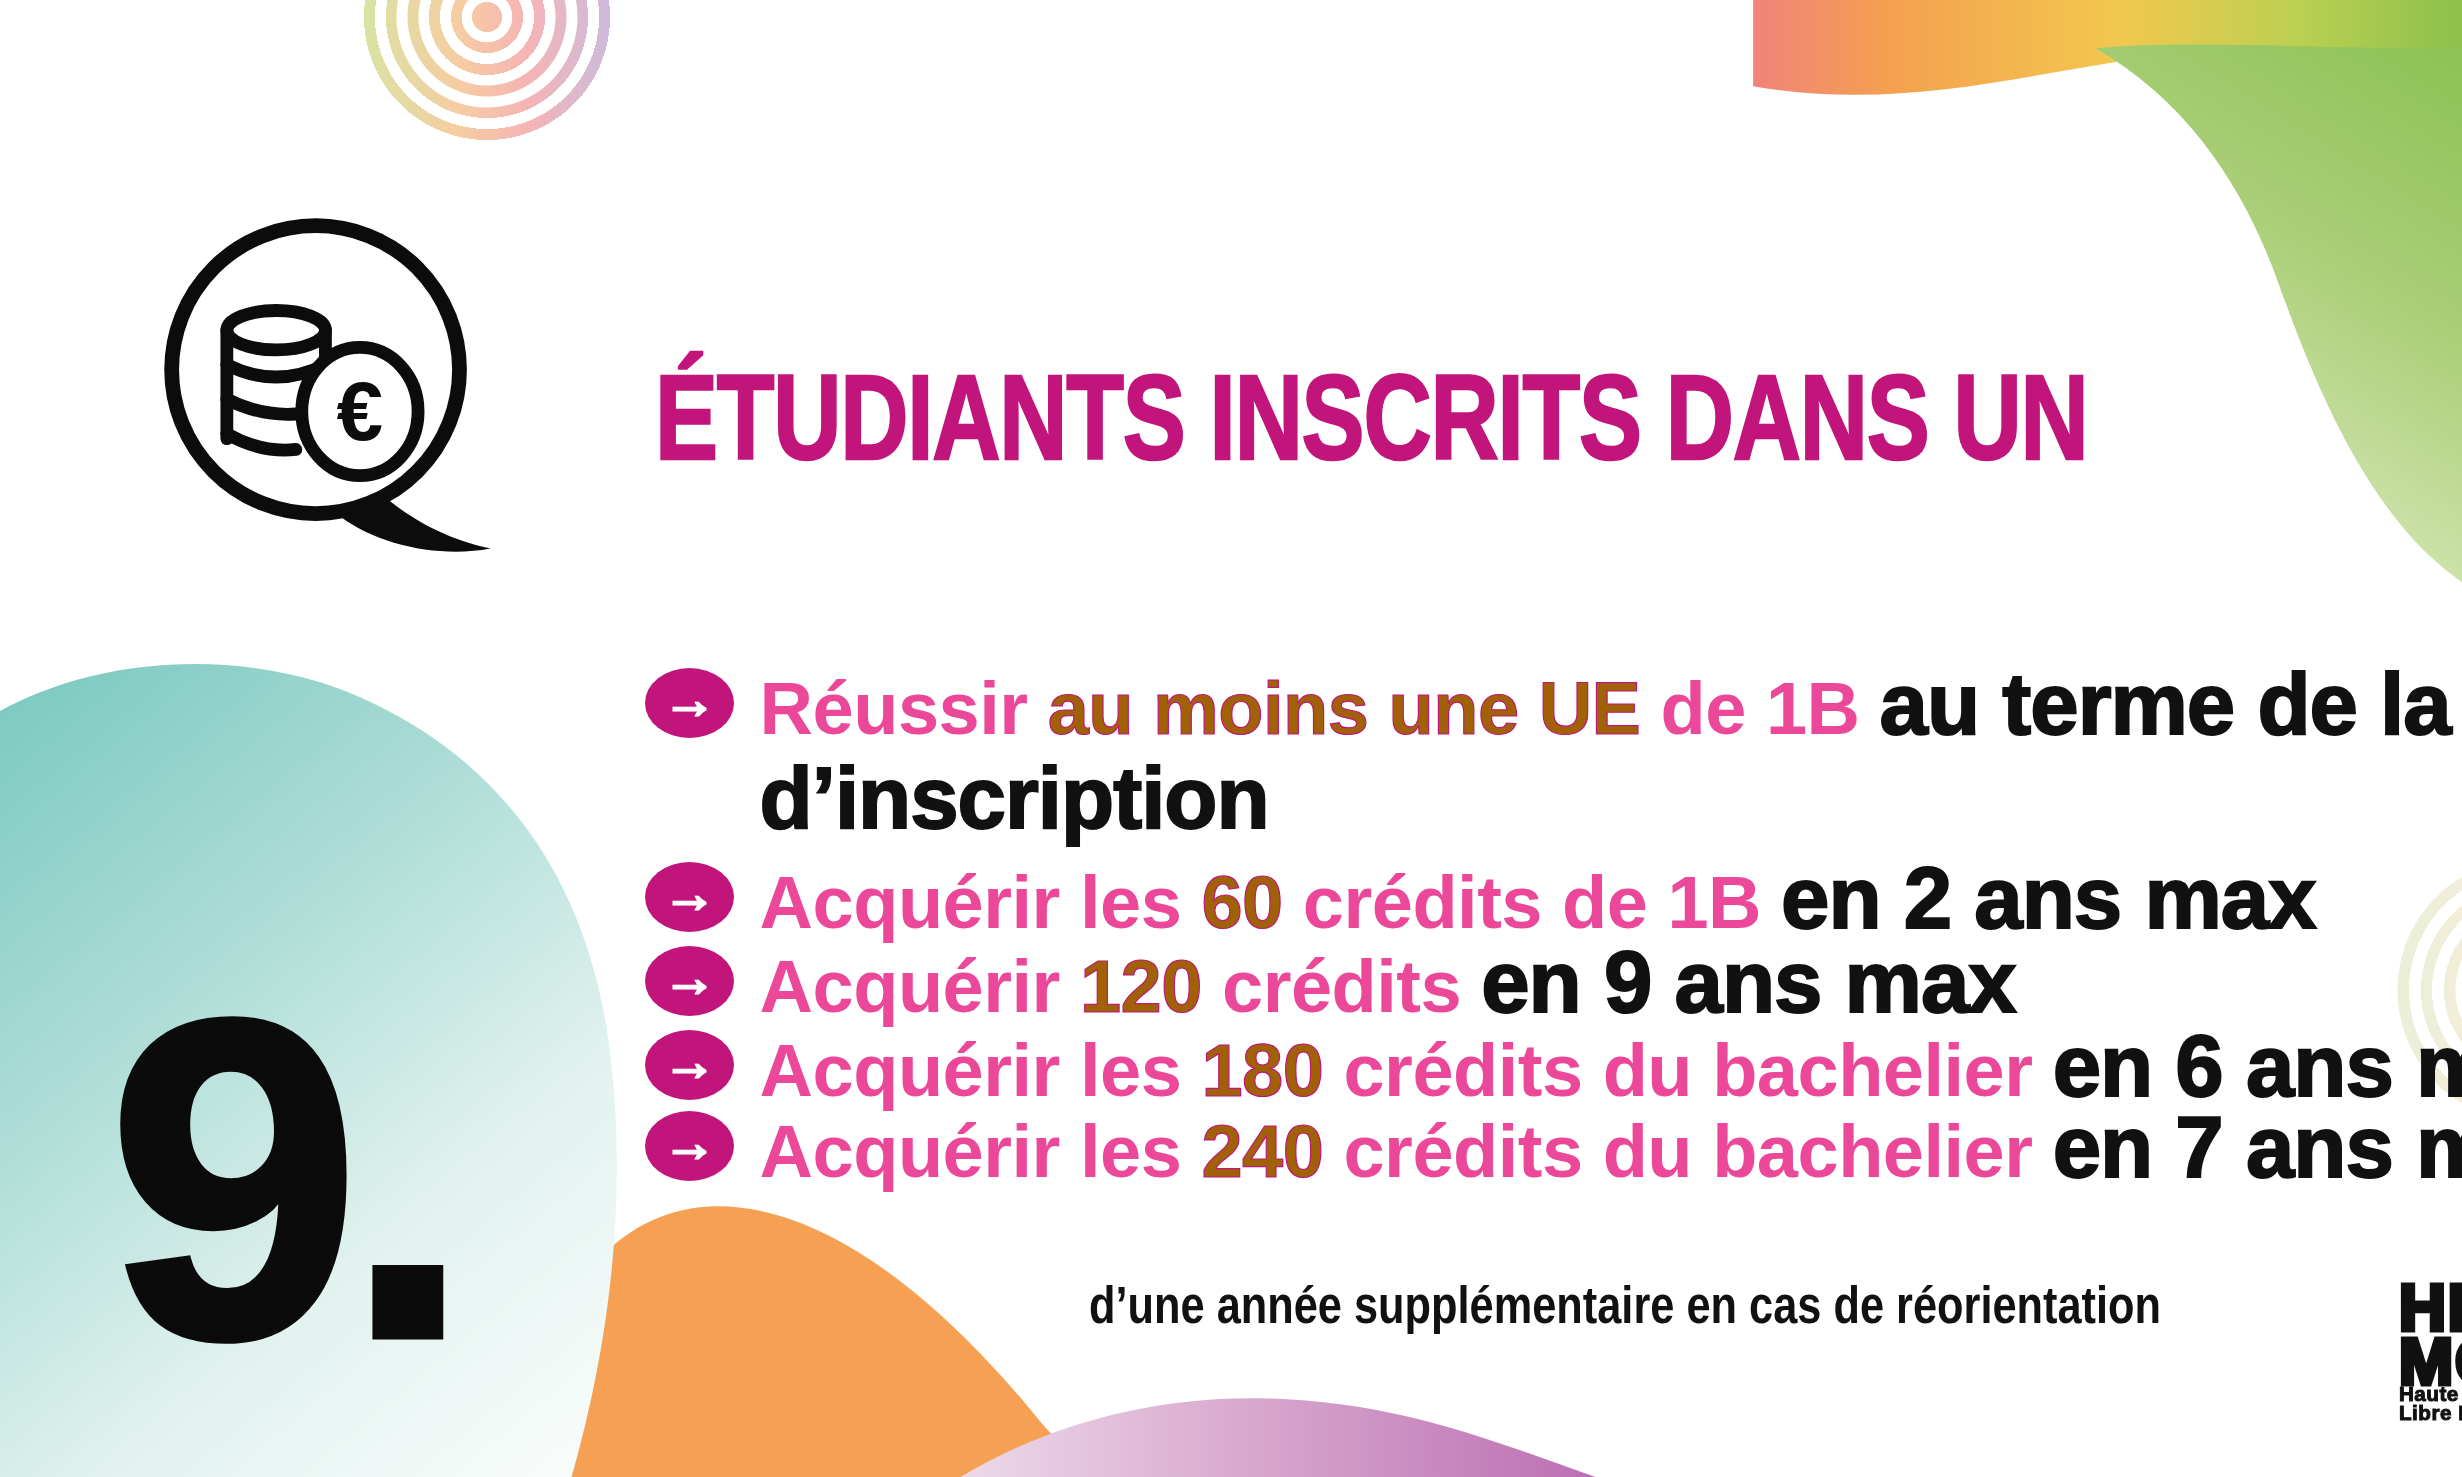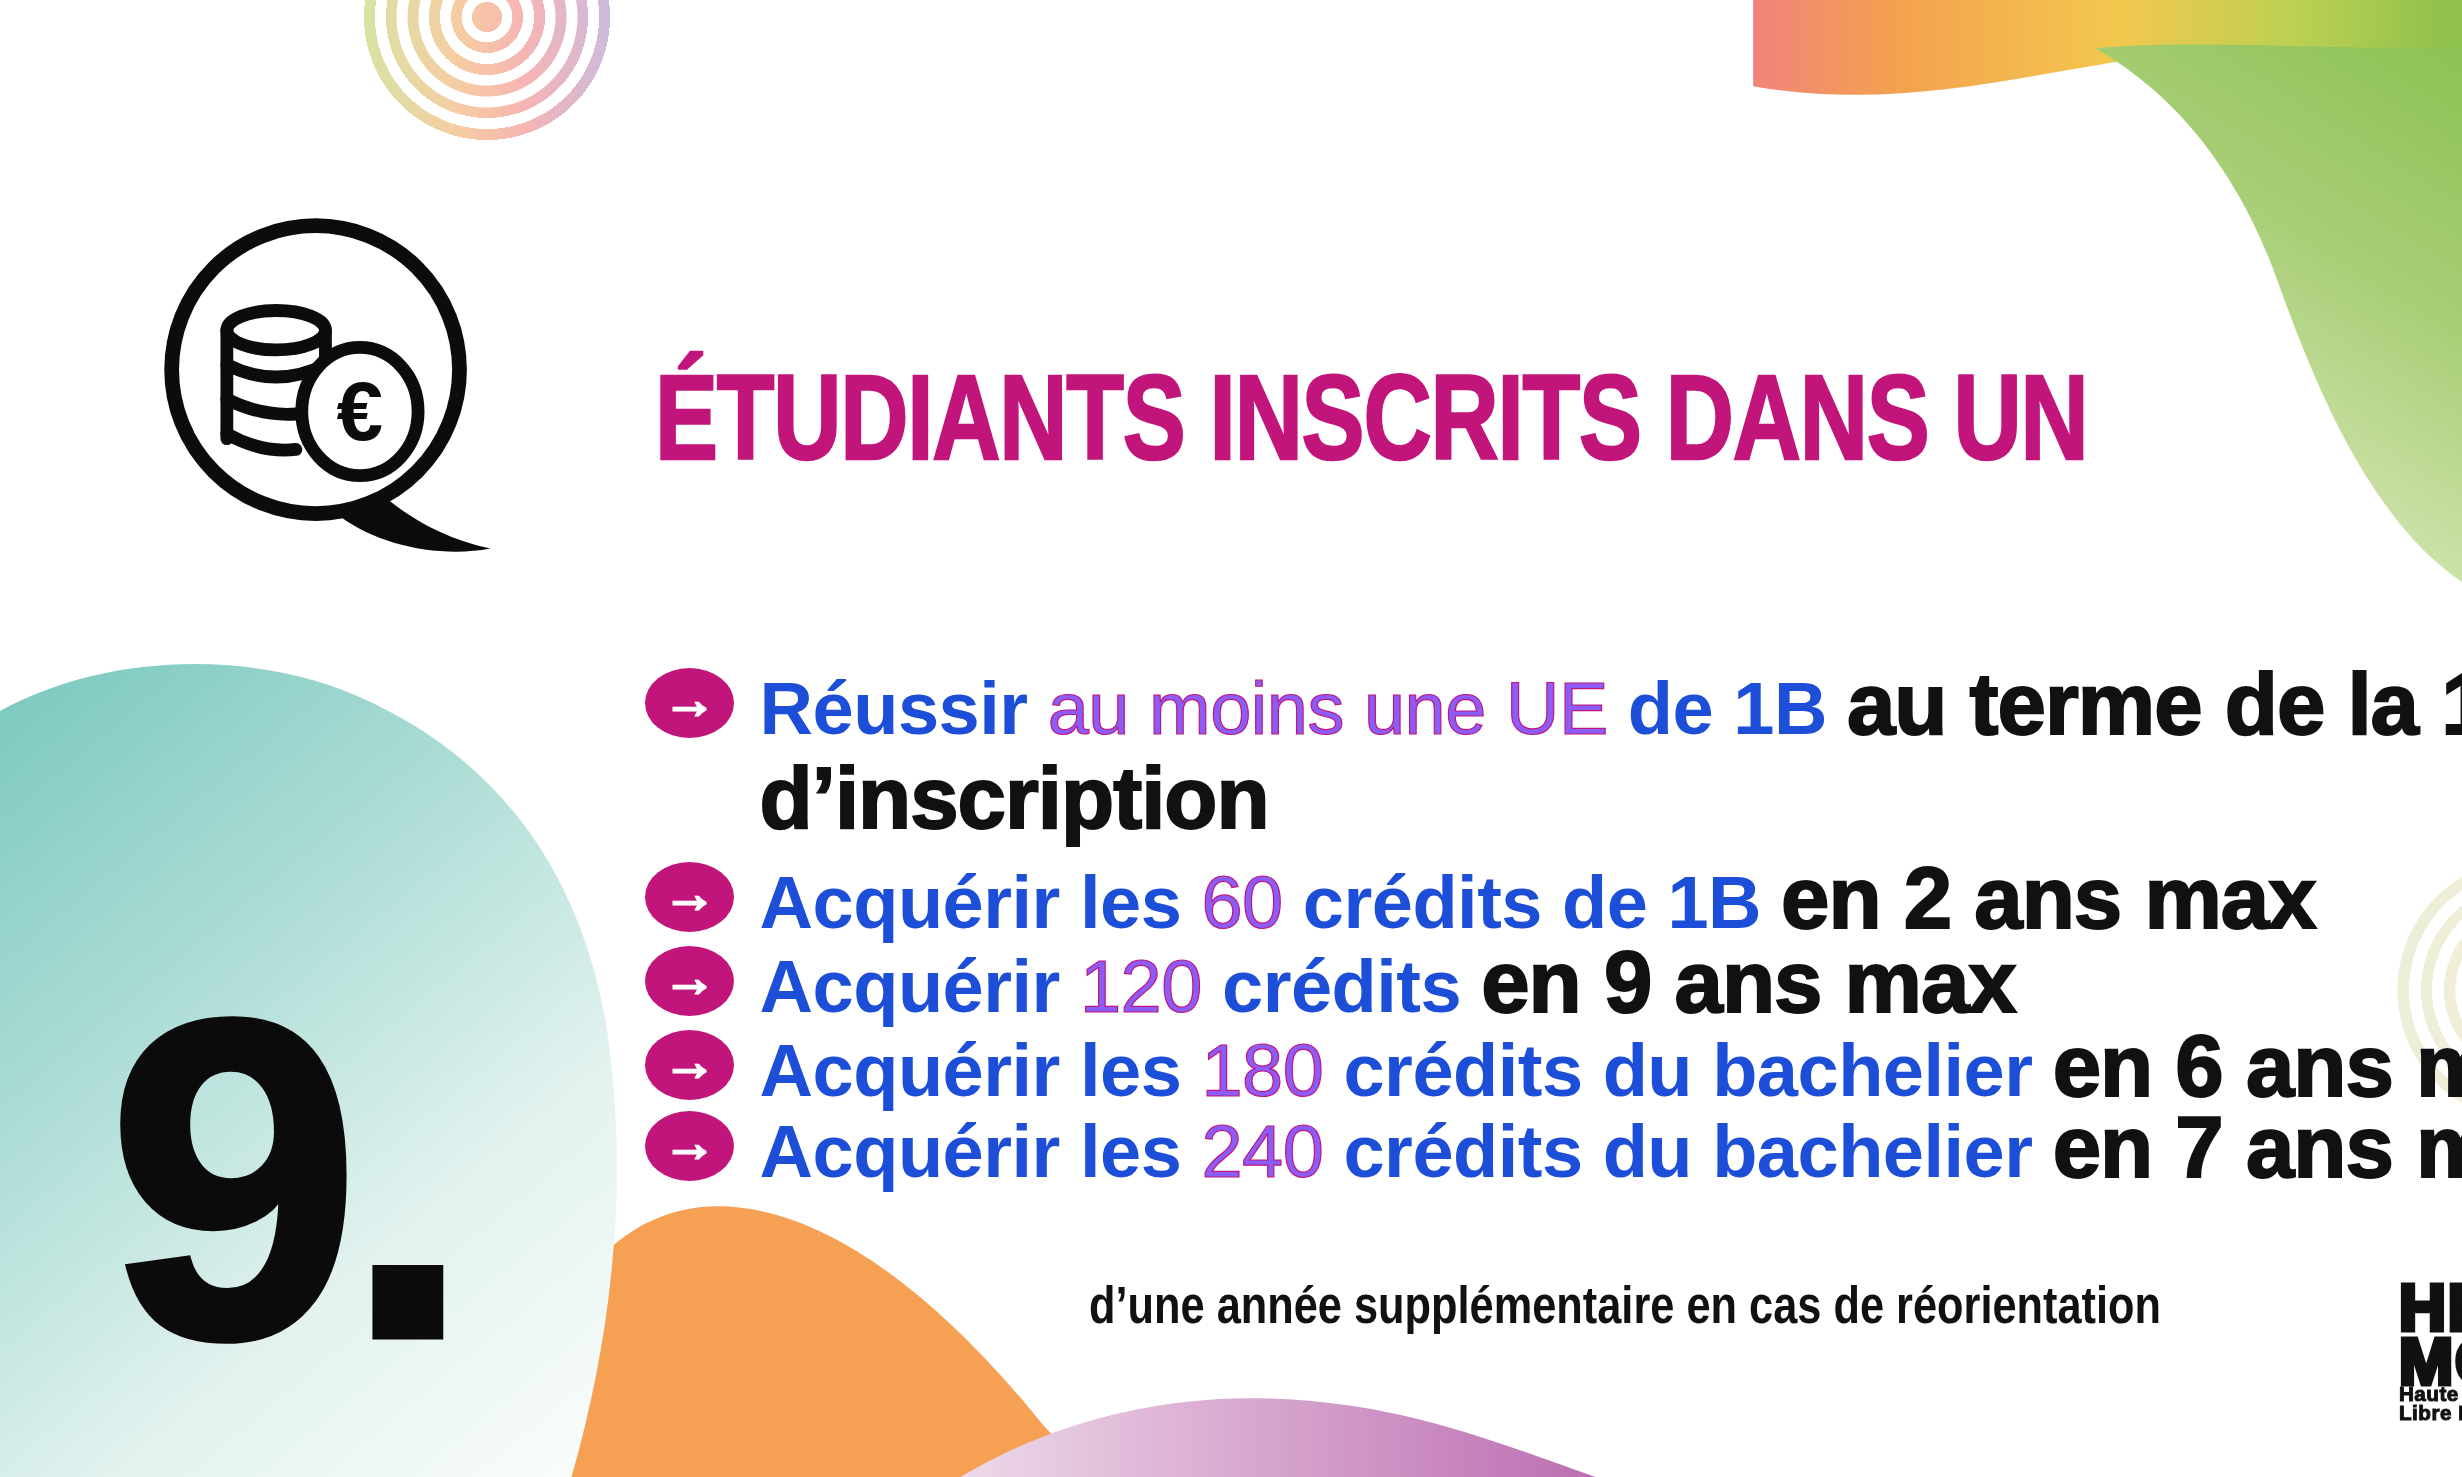--- a/index.html
+++ b/index.html
@@ -32,22 +32,22 @@
   #subtitle-2{top:472px;font-size:121px;-webkit-text-stroke:2.5px #c2157b;letter-spacing:-1.5px;}
   #subtitle-1 .squeeze,#subtitle-2 .squeeze{transform:scaleX(.78);}
 
   
   .bullet-row{position:absolute;left:645px;display:flex;align-items:flex-start;gap:25.6px;}
   .bullet-icon{flex:0 0 auto;width:89px;height:70px;margin-top:10.8px;border-radius:50%;
     background:#c2157b;display:flex;align-items:center;justify-content:center;}
   .bullet-icon .arrow{color:#fff;font-size:53px;font-weight:700;-webkit-text-stroke:2.5px #fff;line-height:1;transform:translateY(-3px);}
   .bullet-text{color:#111;}
   .bullet-line{white-space:nowrap;line-height:1.08;font-size:74px;}
-  .seg-n{font-weight:700;color:#1d4ed8;letter-spacing:-0.5px;}
-  .seg-a{font-weight:400;color:#8b5cf6;-webkit-text-stroke:1.2px #c2157b;letter-spacing:-0.5px;margin-top:44px;}
+  .seg-n{font-weight:700;color:#ec4899;letter-spacing:-0.5px;}
+  .seg-a{font-weight:700;color:#a16207;-webkit-text-stroke:1.2px #c2157b;letter-spacing:-0.5px;margin-top:44px;}
   .seg-b{font-weight:700;color:#111;font-size:87px;-webkit-text-stroke:2px #111;letter-spacing:-1px;}
   #bullet-row-0{top:657px;}
   #bullet-row-1{top:851px;}
   #bullet-row-2{top:935px;}
   #bullet-row-3{top:1019px;}
   #bullet-row-4{top:1100px;}
 
   
   .footnote{position:absolute;color:#111;font-size:51px;font-weight:700;white-space:nowrap;}
   .footnote .squeeze{transform:scaleX(.85);}

